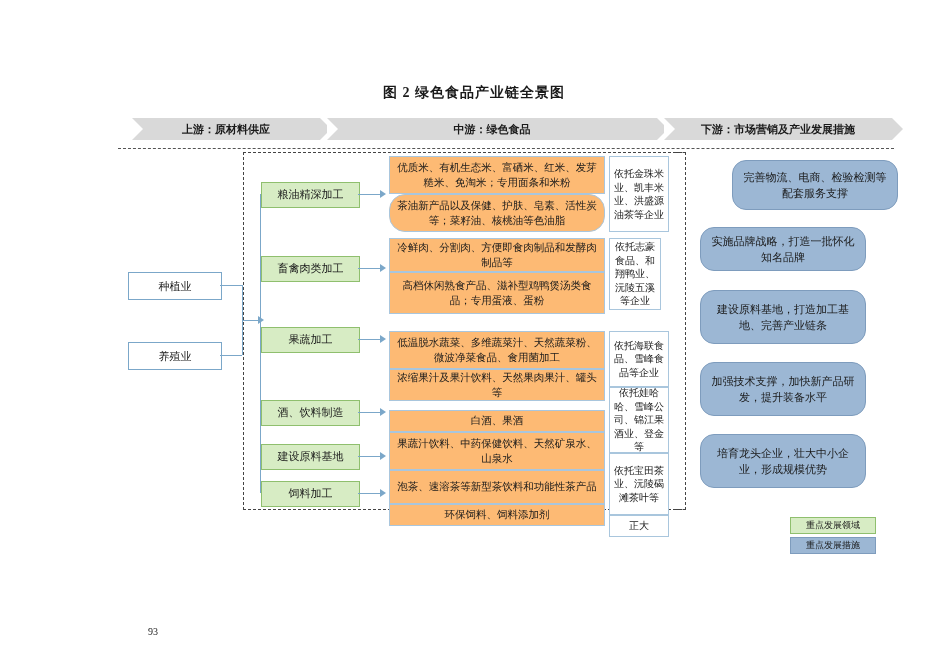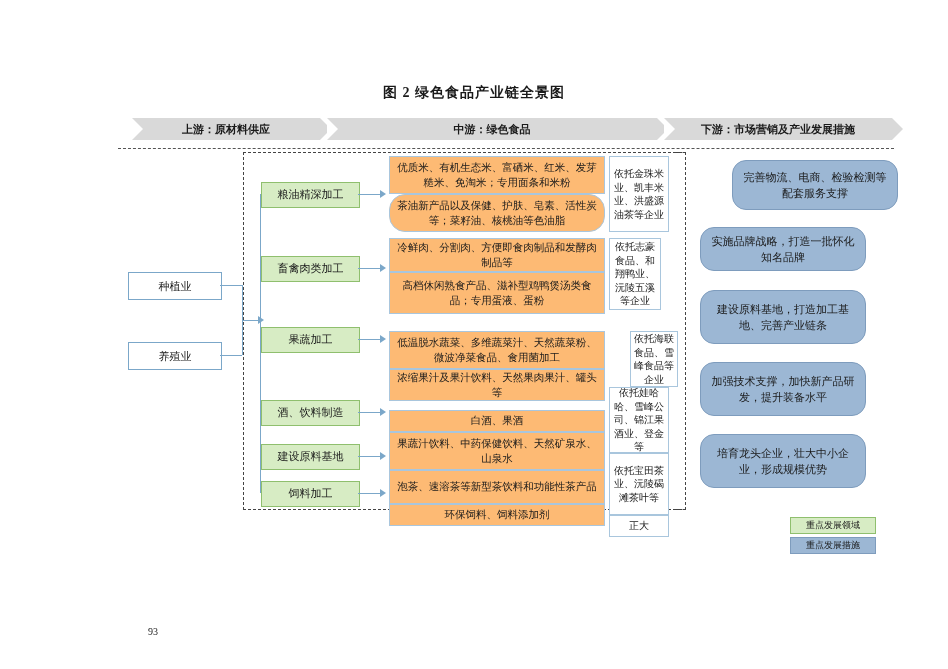--- a/index.html
+++ b/index.html
@@ -181,21 +181,21 @@
   <div class="detail" style="left:389px;top:272px;width:216px;height:42px;">高档休闲熟食产品、滋补型鸡鸭煲汤类食品；专用蛋液、蛋粉</div>
   <div class="detail" style="left:389px;top:331px;width:216px;height:38px;">低温脱水蔬菜、多维蔬菜汁、天然蔬菜粉、微波净菜食品、食用菌加工</div>
   <div class="detail" style="left:389px;top:369px;width:216px;height:32px;">浓缩果汁及果汁饮料、天然果肉果汁、罐头等</div>
   <div class="detail" style="left:389px;top:410px;width:216px;height:22px;">白酒、果酒</div>
   <div class="detail" style="left:389px;top:432px;width:216px;height:38px;">果蔬汁饮料、中药保健饮料、天然矿泉水、山泉水</div>
   <div class="detail" style="left:389px;top:470px;width:216px;height:34px;">泡茶、速溶茶等新型茶饮料和功能性茶产品</div>
   <div class="detail" style="left:389px;top:504px;width:216px;height:22px;">环保饲料、饲料添加剂</div>
 
   <div class="company" style="left:609px;top:156px;width:60px;height:76px;">依托金珠米业、凯丰米业、洪盛源油茶等企业</div>
   <div class="company" style="left:609px;top:238px;width:52px;height:72px;">依托志豪食品、和翔鸭业、沅陵五溪等企业</div>
-  <div class="company" style="left:630px;top:331px;width:48px;height:56px;">依托海联食品、雪峰食品等企业</div>
+  <div class="company" style="left:609px;top:331px;width:60px;height:56px;">依托海联食品、雪峰食品等企业</div>
   <div class="company" style="left:609px;top:387px;width:60px;height:66px;">依托娃哈哈、雪峰公司、锦江果酒业、登金等</div>
   <div class="company" style="left:609px;top:453px;width:60px;height:62px;">依托宝田茶业、沅陵碣滩茶叶等</div>
   <div class="company" style="left:609px;top:515px;width:60px;height:22px;">正大</div>
 
   <div class="measure" style="left:732px;top:160px;width:166px;height:50px;">完善物流、电商、检验检测等配套服务支撑</div>
   <div class="measure" style="left:700px;top:227px;width:166px;height:44px;">实施品牌战略，打造一批怀化知名品牌</div>
   <div class="measure" style="left:700px;top:290px;width:166px;height:54px;">建设原料基地，打造加工基地、完善产业链条</div>
   <div class="measure" style="left:700px;top:362px;width:166px;height:54px;">加强技术支撑，加快新产品研发，提升装备水平</div>
   <div class="measure" style="left:700px;top:434px;width:166px;height:54px;">培育龙头企业，壮大中小企业，形成规模优势</div>
 

